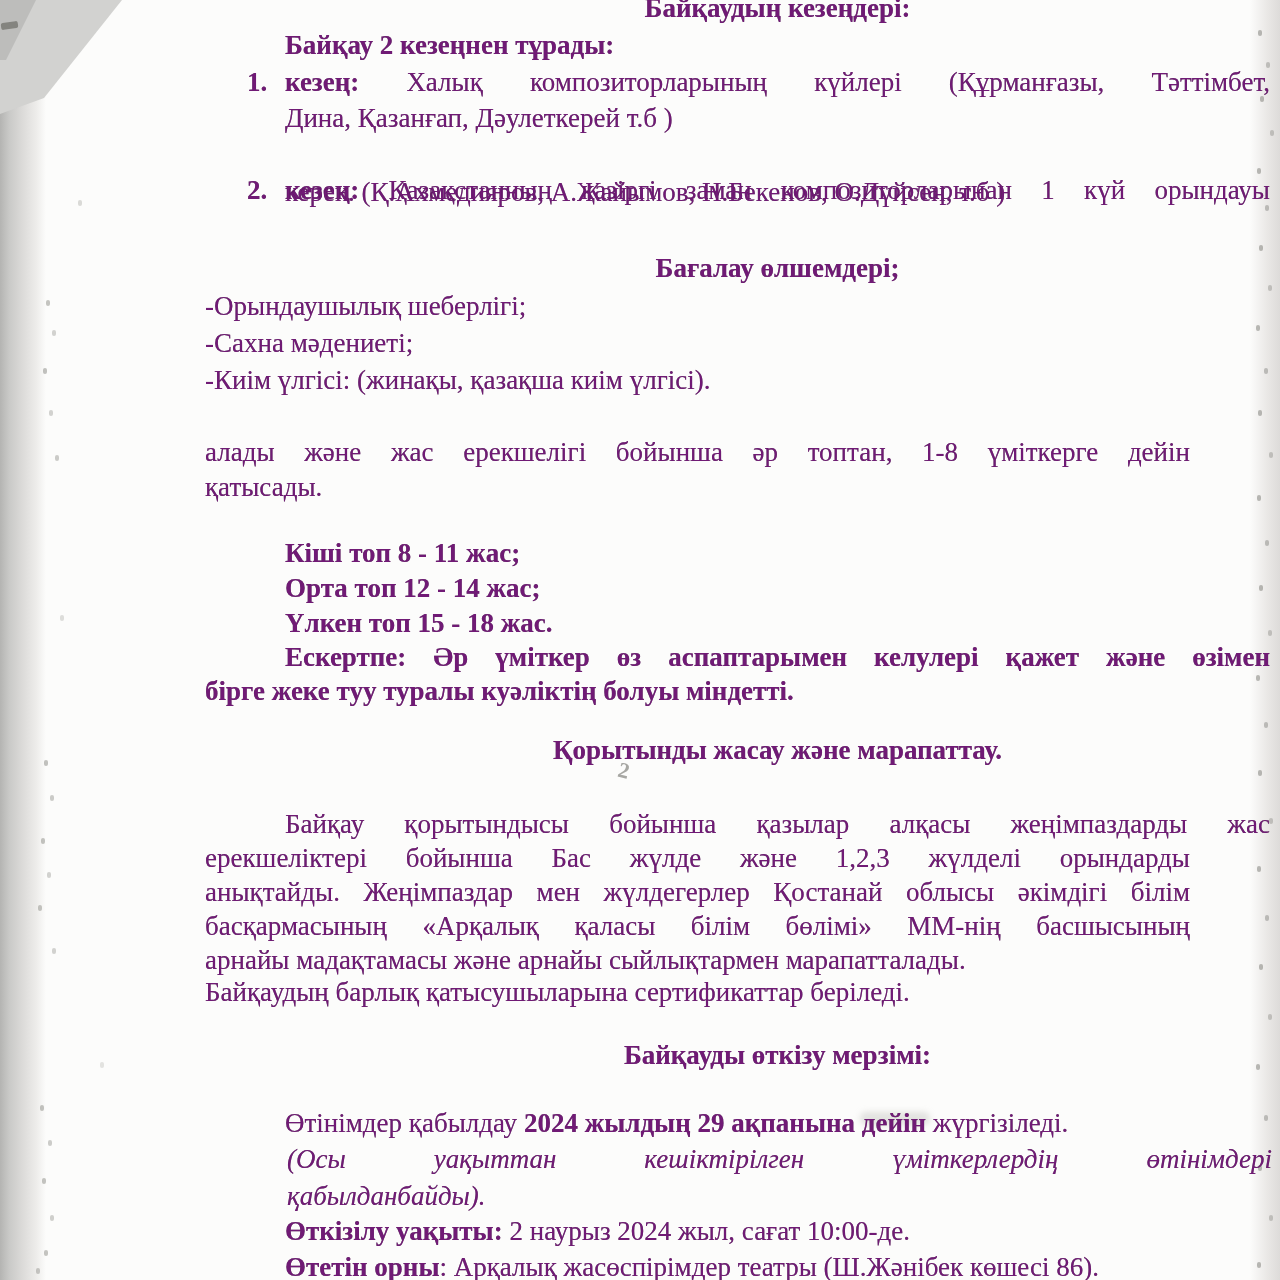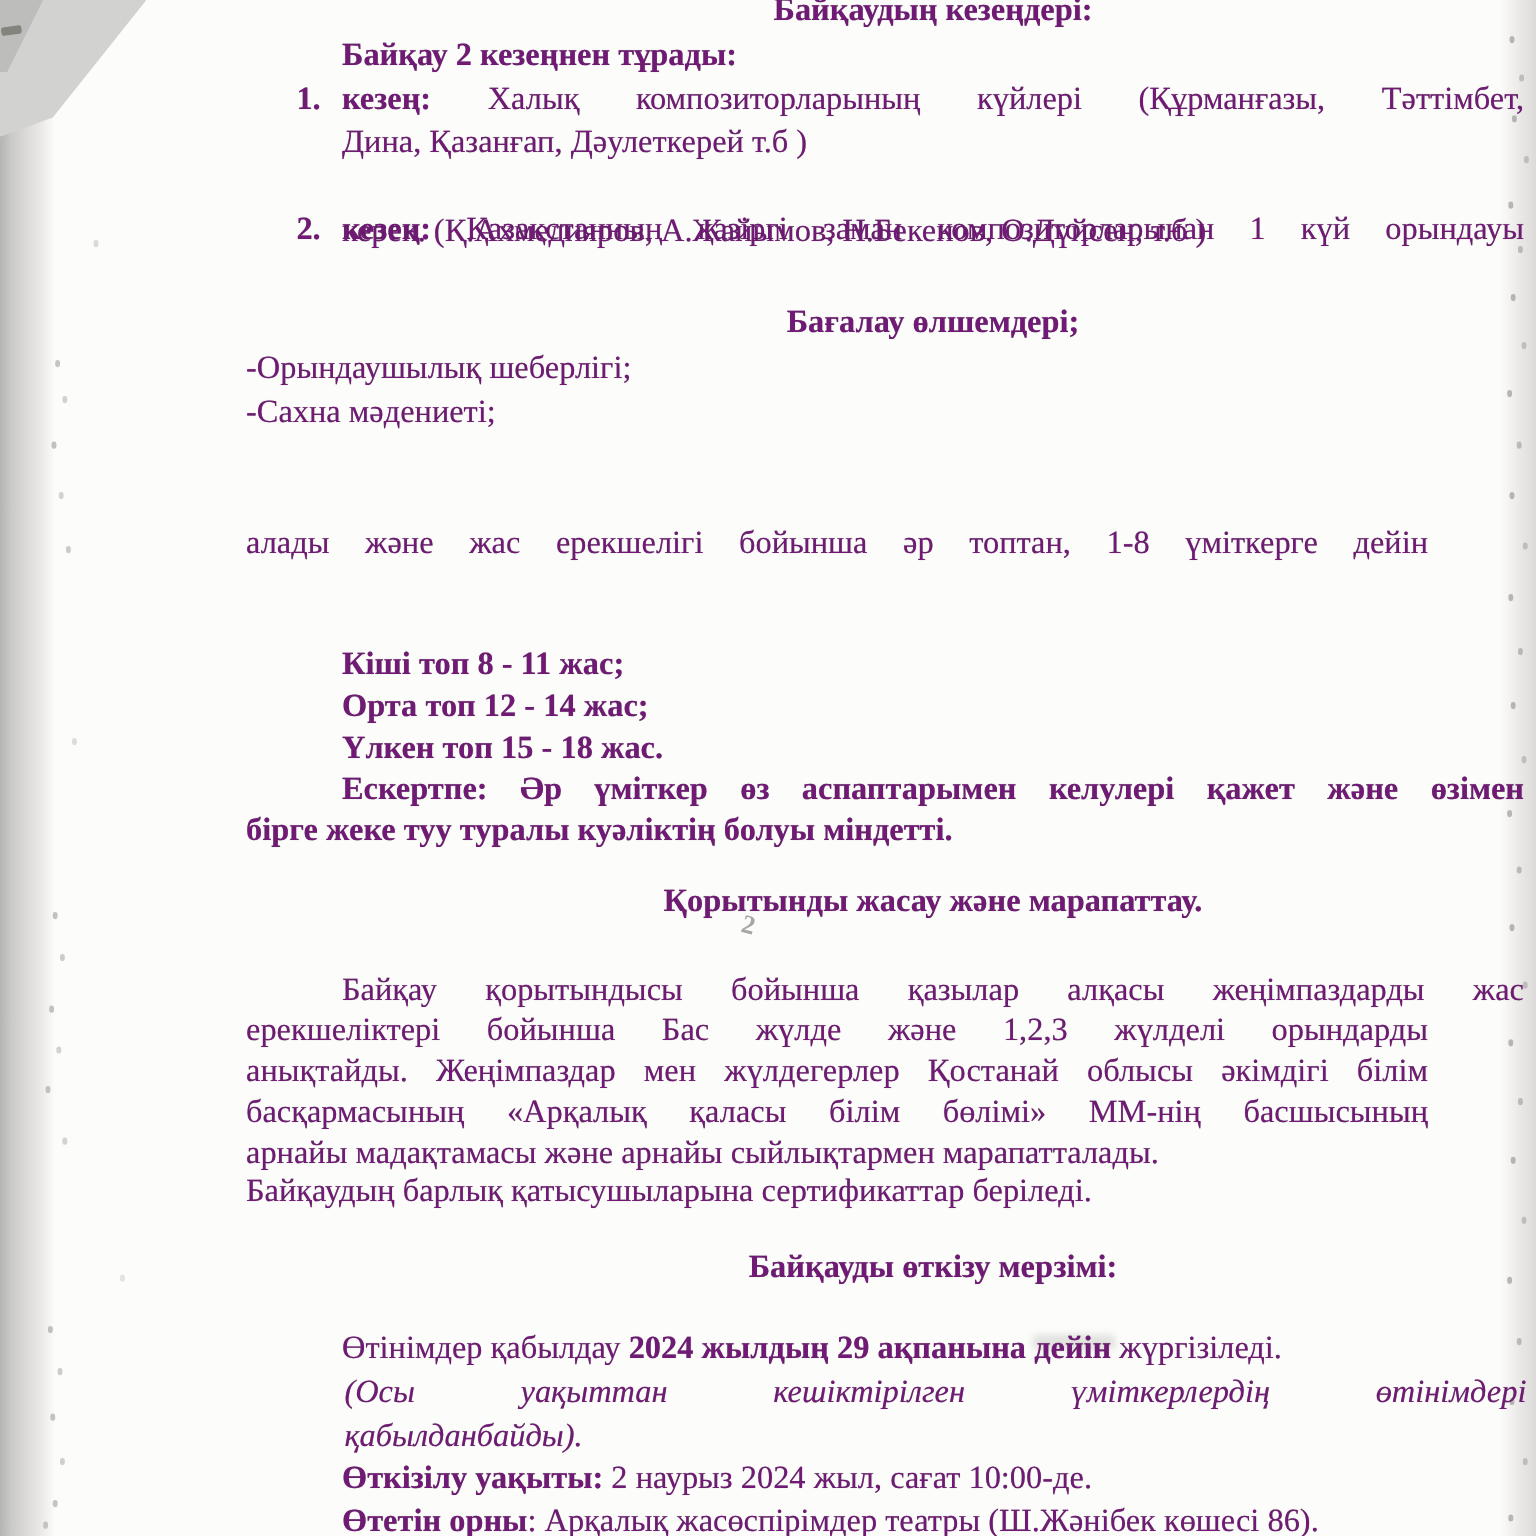--- a/index.html
+++ b/index.html
@@ -124,21 +124,23 @@
     <div class="line li just" style="top:127px;">
       <span class="num">2.</span>
       <span class="b">кезең:</span>
       <span>Қазақстанның қазіргі заман композиторларынан 1 күй орындауы</span>
     </div>
     <div class="line ind80" style="top:163px;">керек. (Қ.Ахмедияров, А.Жайымов, Н.Бекенов, О.Дүйсен, т.б )</div>
 
     <div class="line b center" style="top:239px;">Бағалау өлшемдері;</div>
     <div class="line" style="top:277px;">-Орындаушылық шеберлігі;</div>
     <div class="line" style="top:314px;">-Сахна мәдениеті;</div>
+    <div class="line" style="top:351px;">-Киім үлгісі:  (жинақы, қазақша киім үлгісі).</div>
     <div class="line just" style="top:423px;">алады және  жас ерекшелігі бойынша әр топтан, 1-8 үміткерге дейін</div>
+    <div class="line" style="top:458px;">қатысады.</div>
 
     <div class="line b ind80" style="top:524px;">Кіші топ  8 - 11 жас;</div>
     <div class="line b ind80" style="top:559px;">Орта топ  12 - 14 жас;</div>
     <div class="line b ind80" style="top:594px;">Үлкен топ  15 - 18 жас.</div>
     <div class="line b ind80 just" style="top:628px;">Ескертпе: Әр үміткер өз аспаптарымен келулері қажет және  өзімен</div>
     <div class="line b" style="top:662px;">бірге жеке туу туралы куәліктің болуы міндетті.</div>
 
     <div class="line b center" style="top:721px;">Қорытынды жасау және марапаттау.</div>
     <div class="line just ind80" style="top:795px;">Байқау қорытындысы бойынша қазылар алқасы жеңімпаздарды жас</div>
     <div class="line just" style="top:829px;">ерекшеліктері бойынша Бас жүлде және 1,2,3 жүлделі орындарды</div>

